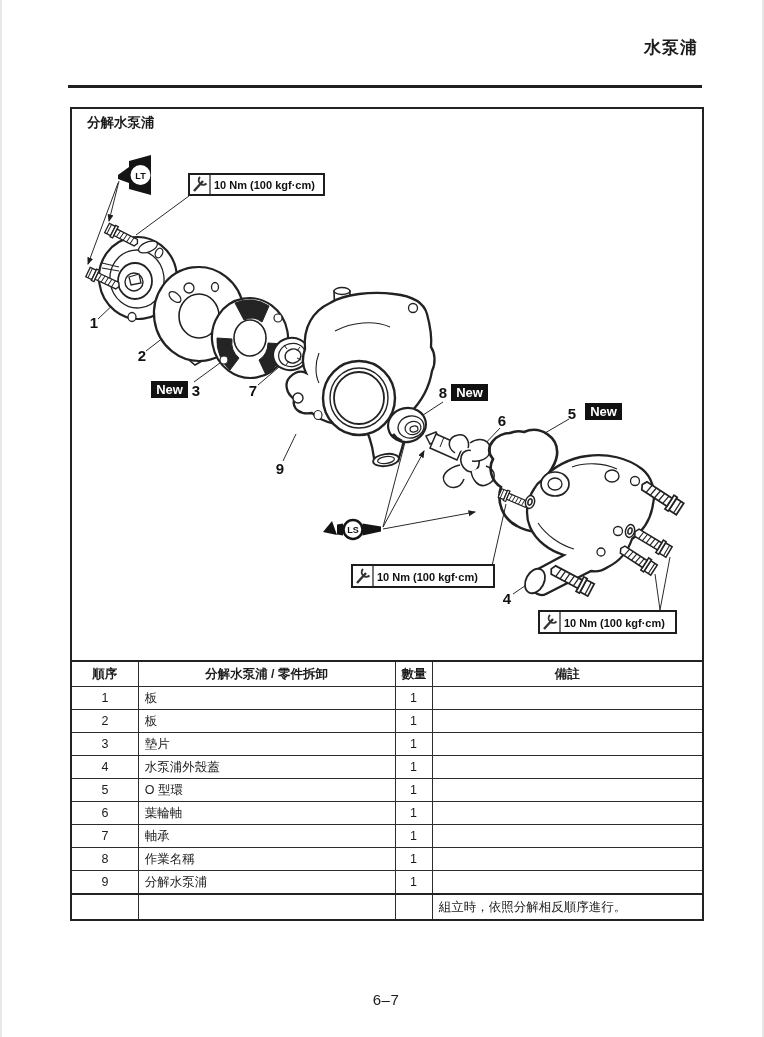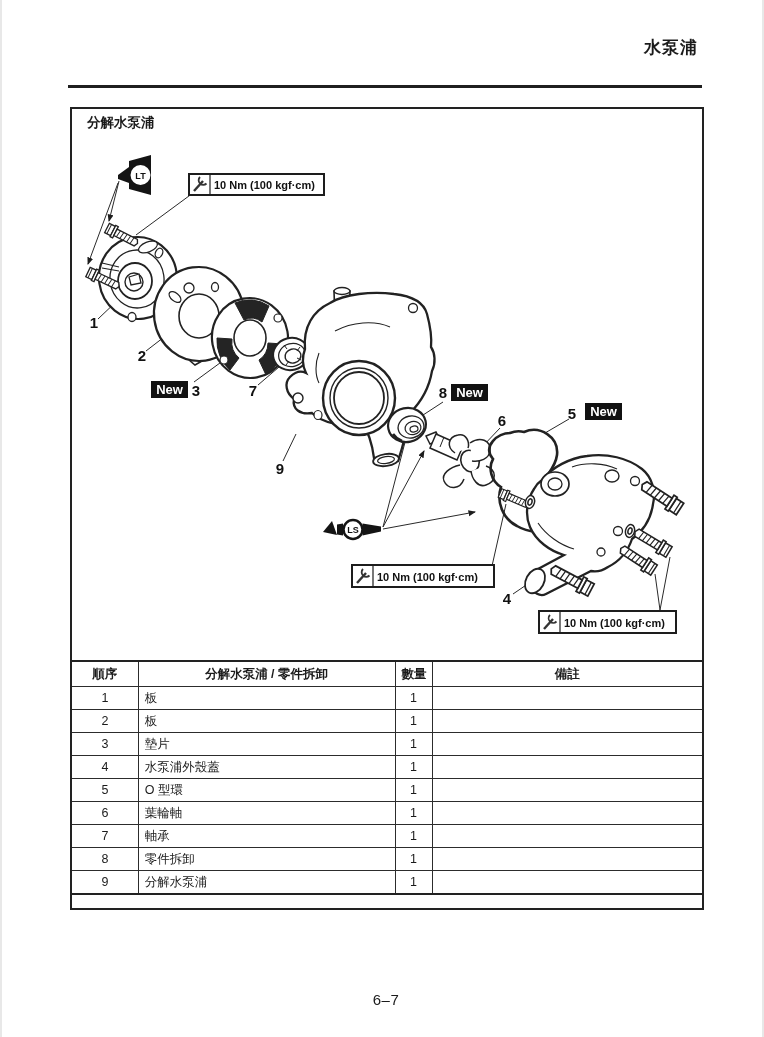--- a/index.html
+++ b/index.html
@@ -348,28 +348,34 @@
         <td class="l"></td>
       </tr>
       <tr>
         <td class="c">7</td>
         <td class="l">軸承</td>
         <td class="c">1</td>
         <td class="l"></td>
       </tr>
       <tr>
         <td class="c">8</td>
-        <td class="l">零件拆卸</td>
+        <td class="l">作業名稱</td>
         <td class="c">1</td>
         <td class="l"></td>
       </tr>
       <tr>
         <td class="c">9</td>
         <td class="l">分解水泵浦</td>
         <td class="c">1</td>
         <td class="l"></td>
+      </tr>
+      <tr class="note-row">
+        <td class="c"></td>
+        <td class="l"></td>
+        <td class="c"></td>
+        <td class="l">組立時，依照分解相反順序進行。</td>
       </tr>
     </tbody>
       </table>
   </div>
 
   <div class="pagenum">6–7</div>
 </div>
 
 </body></html>

